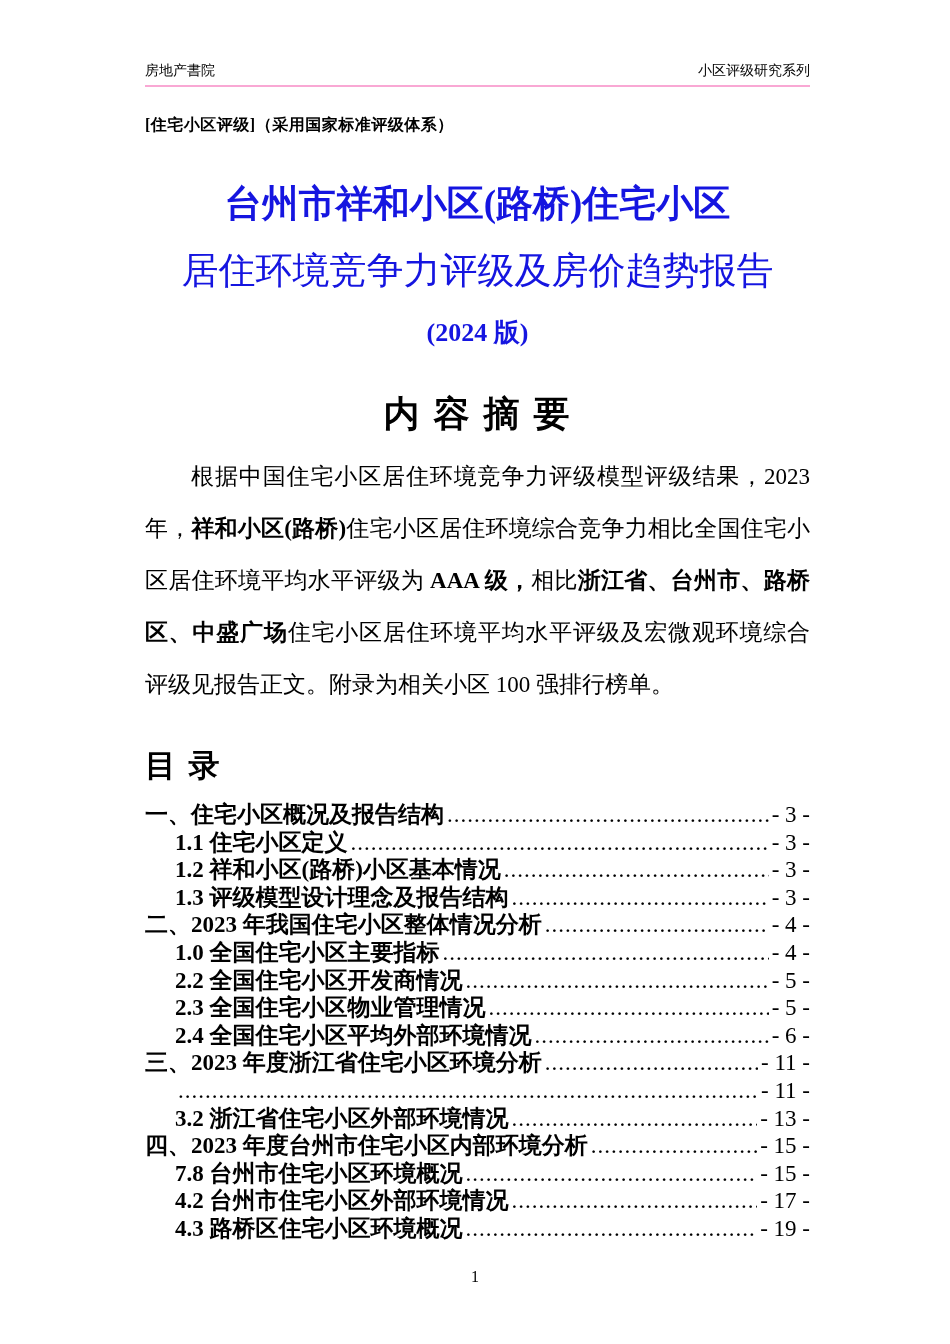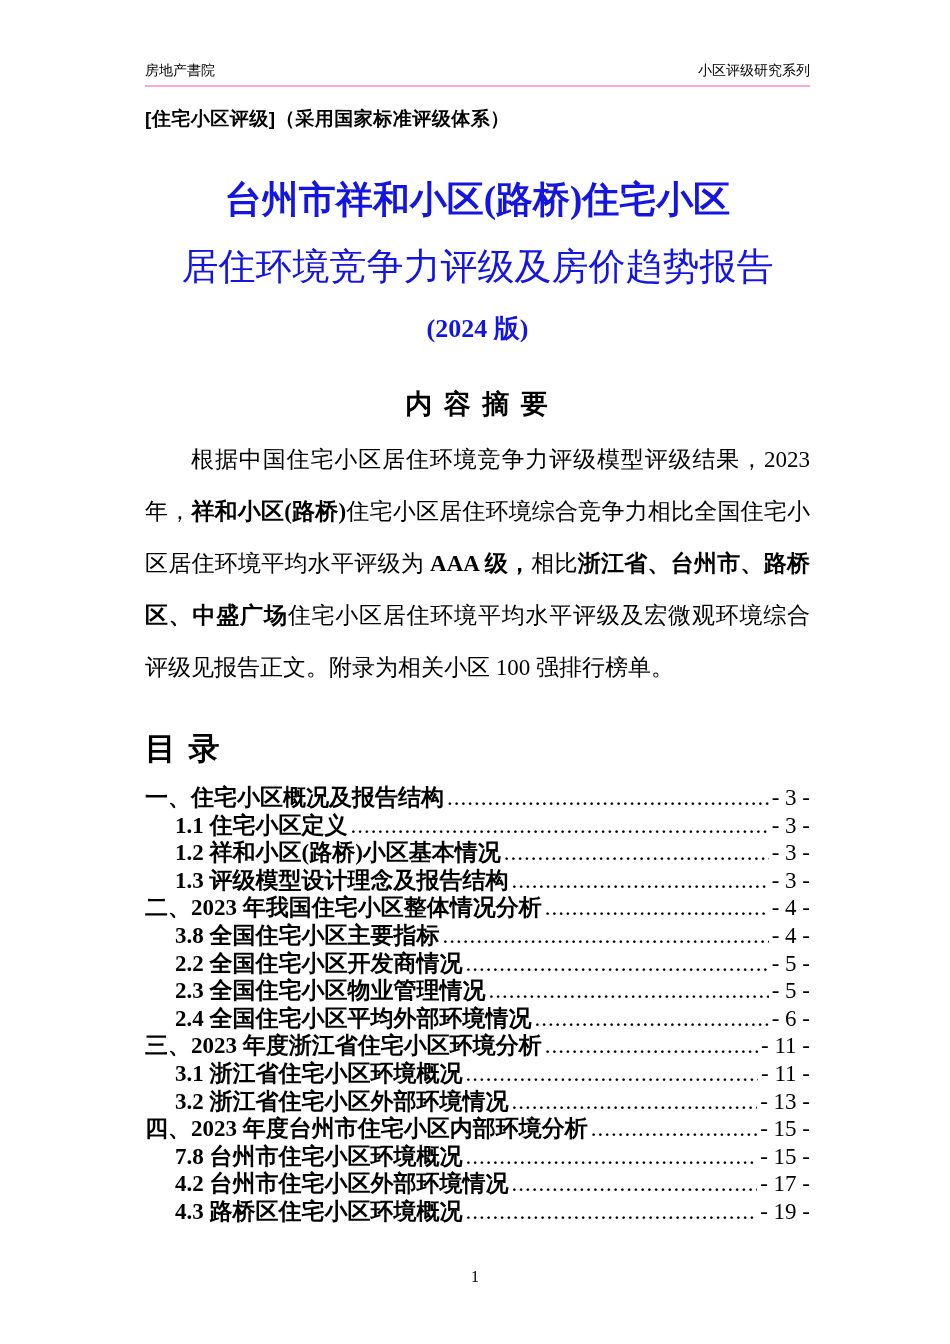--- a/index.html
+++ b/index.html
@@ -22,24 +22,24 @@
     justify-content: space-between;
     align-items: flex-end;
     font-family: "Liberation Sans", "DejaVu Sans", sans-serif;
     font-size: 14px;
     padding-bottom: 5px;
     border-bottom: 2px solid #f9a8d4;
   }
 
   
   .series-label {
-    margin-top: 19px;
-    font-family: Liberation Sans, sans-serif;
+    margin-top: 28px;
+    font-family: Liberation Serif, serif;
     font-weight: 600;
-    font-size: 19px;
+    font-size: 16px;
     letter-spacing: 0.5px;
   }
 
   
   .title-block { text-align: center; }
   .title-line1 {
     margin-top: 48px;
     font-size: 37px;
     font-weight: bold;
     line-height: 1.1;
@@ -55,21 +55,21 @@
     font-size: 26px;
     font-weight: bold;
     line-height: 1.1;
   }
 
   
   .abstract-heading {
     margin-top: 42px;
     text-align: center;
     font-family: "Liberation Sans", "DejaVu Sans", sans-serif;
-    font-size: 27px;
+    font-size: 36px;
     font-weight: bold;
     letter-spacing: 2px;
   }
   .abstract-body {
     margin-top: 12px;
     font-size: 23px;
     line-height: 52px;
     text-align: justify;
     text-indent: 2em;
   }
@@ -159,21 +159,21 @@
         <span class="toc-label">1.3 评级模型设计理念及报告结构</span>
         <span class="toc-leader"></span>
         <span class="toc-page">- 3 -</span>
       </div>
       <div class="toc-row level-1">
         <span class="toc-label">二、2023 年我国住宅小区整体情况分析</span>
         <span class="toc-leader"></span>
         <span class="toc-page">- 4 -</span>
       </div>
       <div class="toc-row level-2">
-        <span class="toc-label">3.8 全国住宅小区主要指标</span>
+        <span class="toc-label">1.0 全国住宅小区主要指标</span>
         <span class="toc-leader"></span>
         <span class="toc-page">- 4 -</span>
       </div>
       <div class="toc-row level-2">
         <span class="toc-label">2.2 全国住宅小区开发商情况</span>
         <span class="toc-leader"></span>
         <span class="toc-page">- 5 -</span>
       </div>
       <div class="toc-row level-2">
         <span class="toc-label">2.3 全国住宅小区物业管理情况</span>
@@ -184,21 +184,20 @@
         <span class="toc-label">2.4 全国住宅小区平均外部环境情况</span>
         <span class="toc-leader"></span>
         <span class="toc-page">- 6 -</span>
       </div>
       <div class="toc-row level-1">
         <span class="toc-label">三、2023 年度浙江省住宅小区环境分析</span>
         <span class="toc-leader"></span>
         <span class="toc-page">- 11 -</span>
       </div>
       <div class="toc-row level-2">
-        <span class="toc-label">3.1 浙江省住宅小区环境概况</span>
         <span class="toc-leader"></span>
         <span class="toc-page">- 11 -</span>
       </div>
       <div class="toc-row level-2">
         <span class="toc-label">3.2 浙江省住宅小区外部环境情况</span>
         <span class="toc-leader"></span>
         <span class="toc-page">- 13 -</span>
       </div>
       <div class="toc-row level-1">
         <span class="toc-label">四、2023 年度台州市住宅小区内部环境分析</span>

